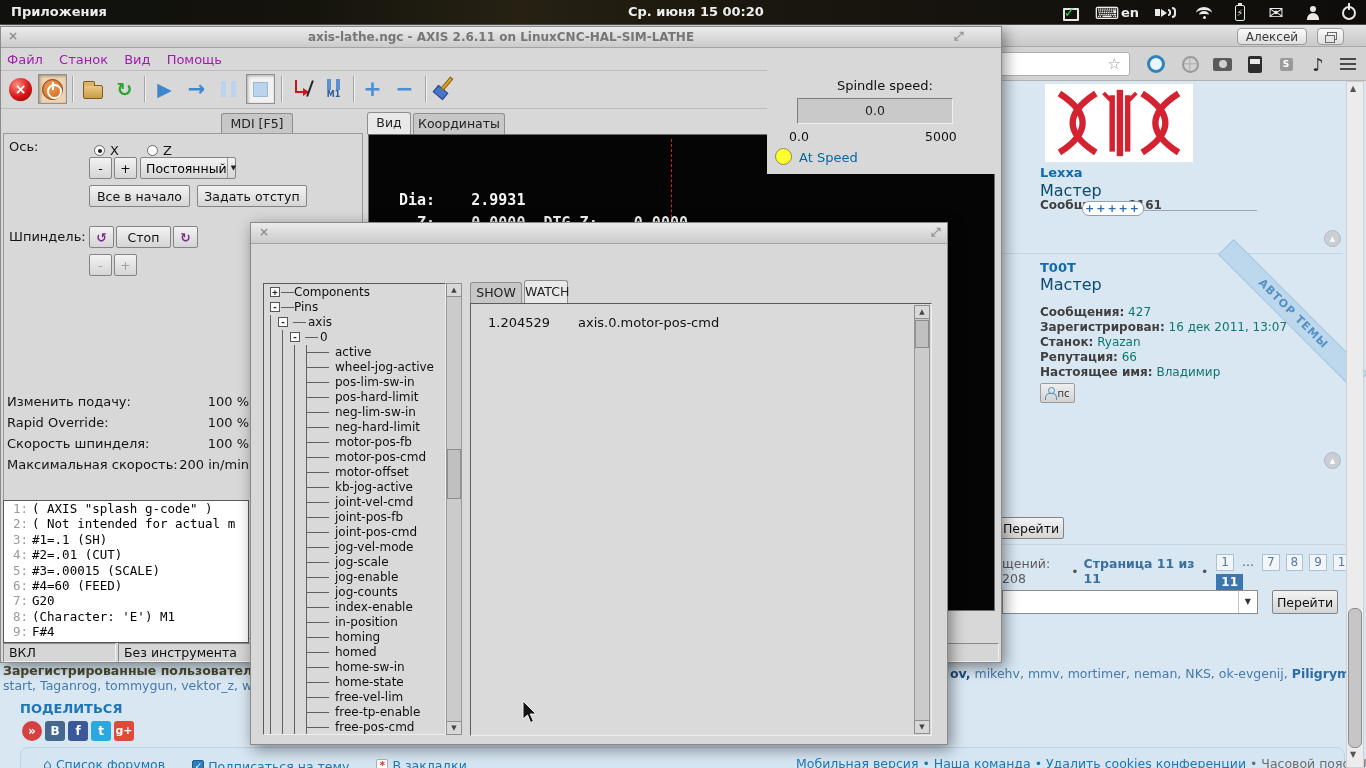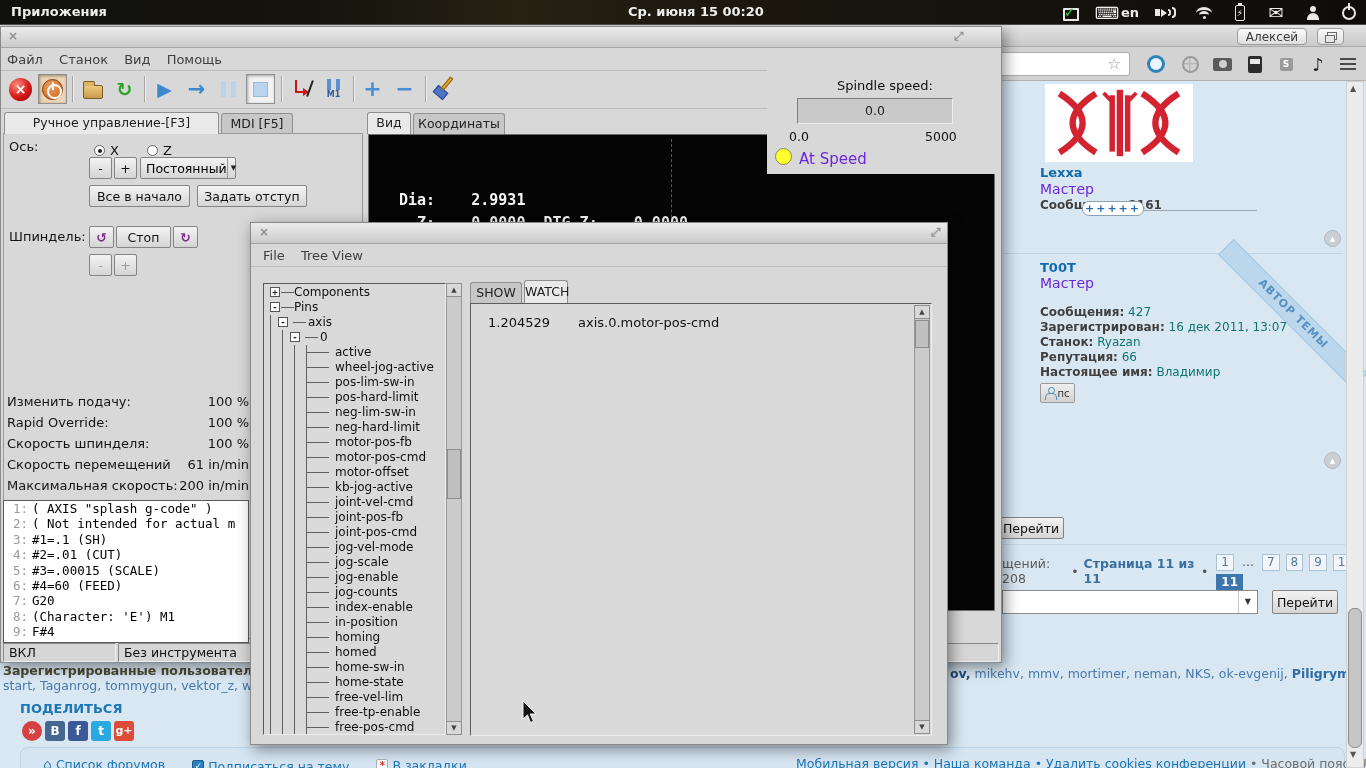--- a/index.html
+++ b/index.html
@@ -26,21 +26,21 @@
   .pwr::after{content:"";position:absolute;left:4px;top:-5px;width:2px;height:7px;background:#e8e8e8}
   .netpc{position:relative;width:15px;height:13px}
   .netpc::before{content:"";position:absolute;left:0;top:2px;width:12px;height:9px;border:2px solid #e8e8e8;border-radius:1px}
   .net-check{position:absolute;left:6px;top:2px;color:#43c84f;font-weight:bold;font-size:13px;text-shadow:0 0 2px #063}
 
   
   .xwin{position:absolute;background:#d8d8d8;border:1px solid #8a8a8a;box-shadow:3px 4px 14px rgba(0,0,0,.45);overflow:hidden}
   .titlebar{position:absolute;left:0;top:0;right:0;height:21px;background:linear-gradient(#ebebeb,#cbcbcb);border-bottom:1px solid #a3a3a3}
   .titlebar .ttext{position:absolute;left:0;right:0;top:3px;text-align:center;font-size:12px;font-weight:bold;color:#767676;white-space:nowrap}
   .tbtn-glyph{position:absolute;top:2px;font-size:12px;color:#8f8f8f;font-weight:bold;cursor:default}
-  .menubar{position:absolute;left:0;right:0;height:23px;background:#d8d8d8;border-bottom:1px solid #bdbdbd;font-size:13px;color:#404040}
+  .menubar{position:absolute;left:0;right:0;height:23px;background:#d8d8d8;border-bottom:1px solid #bdbdbd;font-size:13px;color:#a21caf}
   .menubar span{display:inline-block;margin-top:3px;padding:1px 6px}
   .btn{background:linear-gradient(#f3f3f3,#d5d5d5);border:1px solid #848484;border-radius:2px;font-size:12.5px;color:#111;
        display:flex;align-items:center;justify-content:center;white-space:nowrap}
   .sunk{border:1px solid;border-color:#8a8a8a #efefef #efefef #8a8a8a;background:#d6d6d6}
   .tab{position:absolute;font-size:12.5px;color:#222;text-align:center;border:1px solid #8f8f8f;border-bottom:none;border-radius:3px 3px 0 0;
        background:#c7c7c7;line-height:20px}
   .tab.active{background:#e9e9e9;z-index:2}
   .sb-track{position:absolute;background:#cbcbcb;border:1px solid #979797}
   .sb-btn{position:absolute;background:#d8d8d8;border:1px solid #8f8f8f;color:#444;font-size:7px;text-align:center;line-height:12px}
   .sb-thumb{position:absolute;background:#c0c0c0;border:1px solid #8d8d8d}
@@ -134,21 +134,21 @@
     linear-gradient(#b8b8b8,#b8b8b8) 50% 0/1.5px 100% no-repeat,linear-gradient(#b8b8b8,#b8b8b8) 0 50%/100% 1.5px no-repeat}
   .cam-ico{width:19px;height:13px;background:#5a5a5a;border-radius:2px;position:relative}
   .cam-ico::after{content:"";position:absolute;left:6px;top:2.5px;width:8px;height:8px;border-radius:50%;background:#cfcfcf}
   .tram-ico{width:14px;height:17px;background:#2c2c2c;border-radius:2px;position:relative}
   .tram-ico::after{content:"";position:absolute;left:2px;top:3px;width:10px;height:5px;background:#e8e8e8}
   .sbadge-ico{width:13px;height:13px;background:#9a9a9a;color:#fff;font-size:9px;font-weight:bold;text-align:center;line-height:13px;border-radius:2px}
   .ham{display:flex;flex-direction:column;gap:2.5px}
   .ham i{display:block;width:16px;height:2.5px;background:#4a4a4a}
   .avatar-box{position:absolute;left:1045px;top:59px;width:148px;height:78px;background:#fff;display:flex;align-items:center;justify-content:center}
   .uname{position:absolute;font-size:13px;font-weight:bold;color:#0f6bad}
-  .urank{position:absolute;font-size:14px;color:#6d28d9}
+  .urank{position:absolute;font-size:16px;color:#0c4a6e}
   .pfield{height:15px;font-size:12px;white-space:nowrap}
   .pfield b{color:#3f3f3f}
   .pfield span{color:#0f766e}
   .ribbon{position:absolute;left:1198px;top:278px;width:190px;height:22px;transform:rotate(45deg);
     background:#bdd8ec;border:1px solid #a2c6e0;color:#5490c2;font-weight:bold;font-size:11px;letter-spacing:1px;text-align:center;line-height:20px}
   .topcirc{position:absolute;width:17px;height:17px;border-radius:50%;background:#c9cfd4;border:1px solid #b0b8bf;color:#fff;font-size:7px;text-align:center;line-height:16px}
   .pg{display:inline-block;min-width:10px;text-align:center;border:1px solid #aac2d6;background:#f2f6fa;color:#557b9d;font-size:12px;padding:0px 4px;margin:0 3px;line-height:15px}
   .pg.active{background:#3c76ad;border-color:#3c76ad;color:#fff;font-weight:bold}
   .pg.dots{border:none;background:none;color:#555;margin:0 1px}
   .pgtxt{color:#5c5c5c;font-size:12.5px}
@@ -319,20 +319,21 @@
 
     <div class="sb-track" style="left:1346px;top:56px;width:18px;height:687px;background:#ececec;border-color:#d0d0d0"></div>
     <div style="position:absolute;left:1350px;top:59px;font-size:8px;color:#555">▲</div>
     <div class="sb-thumb" style="left:1348px;top:583px;width:14px;height:140px;border-radius:6px;background:#c6c6c6"></div>
     <div style="position:absolute;left:1350px;top:725px;font-size:8px;color:#555">▼</div>
   </div>
 
   <div class="xwin" id="axis-win">
     <div class="titlebar">
       <span class="tbtn-glyph" style="left:7px">×</span>
+      <span class="ttext">axis-lathe.ngc - AXIS 2.6.11 on LinuxCNC-HAL-SIM-LATHE</span>
       <span class="tbtn-glyph" style="left:953px">⤢</span>
     </div>
     <div class="menubar" style="top:21px">
       <span>Файл</span>
       <span>Станок</span>
       <span>Вид</span>
       <span>Помощь</span>
     </div>
 
     <div id="axis-toolbar">
@@ -384,21 +385,20 @@
         </div>
       <div class="tsep" style="left:424px"></div>
       <div class="tcell" style="left:429px">
         <span class="broom">
             <span class="head"></span>
             <span class="handle"></span>
           </span>
       </div>
     </div>
 
-    <div class="tab active" style="left:3px;top:85px;width:215px;height:22px"><span>Ручное управление-[F3]</span></div>
     <div class="tab" style="left:220px;top:86px;width:72px;height:21px"><span>MDI [F5]</span></div>
     <div style="position:absolute;left:2px;top:106px;width:360px;height:506px;border:1px solid #9a9a9a"></div>
 
     <div class="lbl13" style="position:absolute;left:8px;top:112px">Ось:</div>
     <span style="position:absolute;left:93px;top:113px"><span class="radio sel"></span>&nbsp;<span class="lbl13">X</span></span>
     <span style="position:absolute;left:146px;top:113px"><span class="radio"></span>&nbsp;<span class="lbl13">Z</span></span>
     <div class="btn" style="position:absolute;left:88px;top:130px;width:23px;height:22px">
         <span>-</span>
       </div>
     <div class="btn" style="position:absolute;left:113px;top:130px;width:23px;height:22px">
@@ -441,24 +441,20 @@
         <div class="ov-row">
           <span>Rapid Override:</span>
           <span>100 %</span>
         </div>
 
         <div class="ov-row">
           <span>Скорость шпинделя:</span>
           <span>100 %</span>
         </div>
 
-        <div class="ov-row">
-          <span>Скорость перемещений</span>
-          <span>61 in/min</span>
-        </div>
 
         <div class="ov-row">
           <span>Максимальная скорость:</span>
           <span>200 in/min</span>
         </div>
       </div>
 
     <div id="gcode-box">
       <div>
 
@@ -494,32 +490,28 @@
         <div><div>Dia:    2.9931</div><div>  Z:    0.0000  DTG Z:    0.0000</div></div>
       </div>
     </div>
 
     <div id="spindle-panel">
       <div style="position:absolute;left:0;top:8px;width:100%;text-align:center;font-size:13px;color:#111">Spindle speed:</div>
       <div class="spbar"><span>0.0</span></div>
       <div style="position:absolute;left:22px;top:59px;font-size:12.5px;color:#111">0.0</div>
       <div style="position:absolute;left:158px;top:59px;font-size:12.5px;color:#111">5000</div>
       <div class="atspeed"></div>
-      <div style="position:absolute;left:32px;top:80px;font-size:15px;color:#6d28d9">At Speed</div>
+      <div style="position:absolute;left:32px;top:80px;font-size:13px;color:#0369a1">At Speed</div>
     </div>
   </div>
 
   <div class="xwin" id="hal-win">
     <div class="titlebar">
       <span class="tbtn-glyph" style="left:8px">×</span>
       <span class="tbtn-glyph" style="left:680px">⤢</span>
-    </div>
-    <div class="menubar" style="top:21px">
-      <span style="margin-left:6px">File</span>
-      <span>Tree View</span>
     </div>
 
     <div id="tree-panel">
       <div style="position:absolute;left:2px;top:1px;right:0">
 
           <div class="trow d0">
             <span class="exp">+</span>
             <span class="tl">Components</span>
           </div>
 

